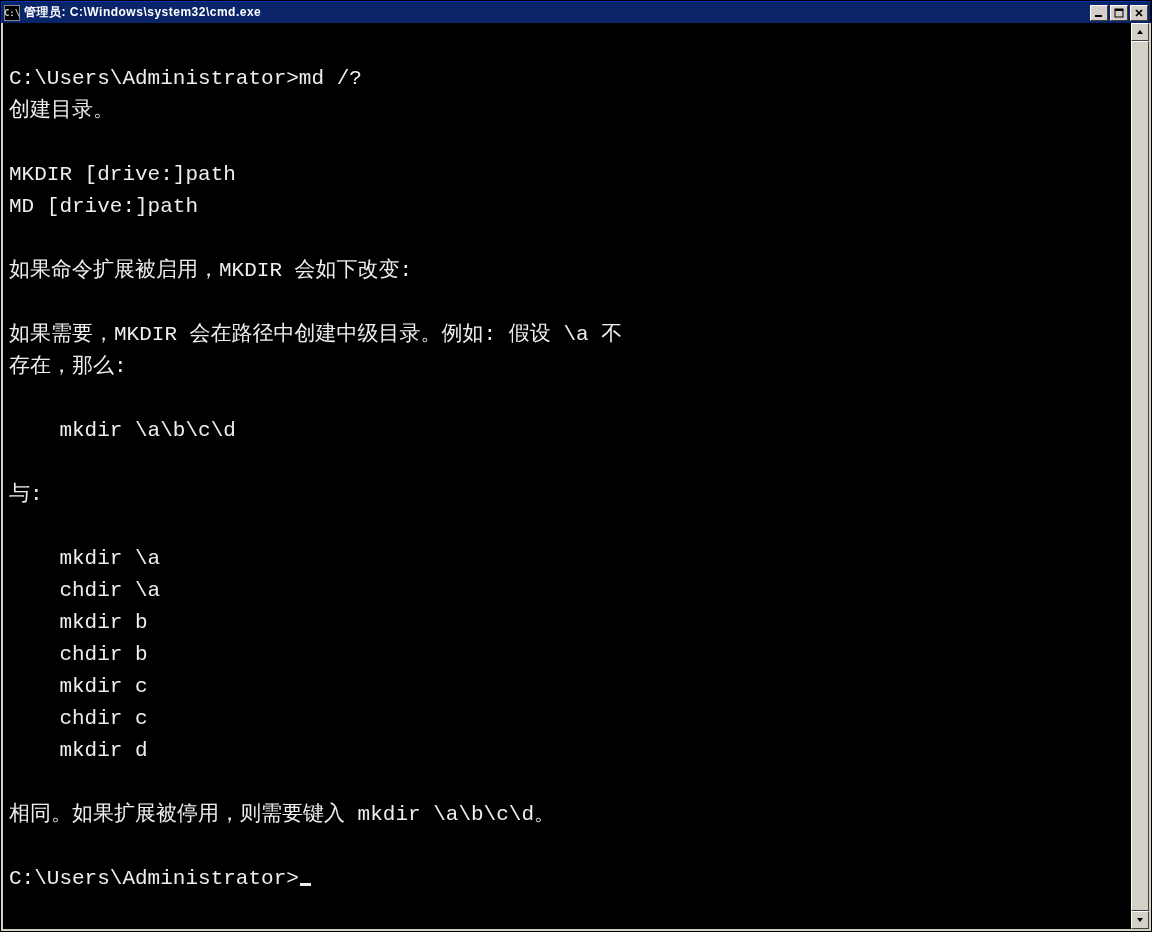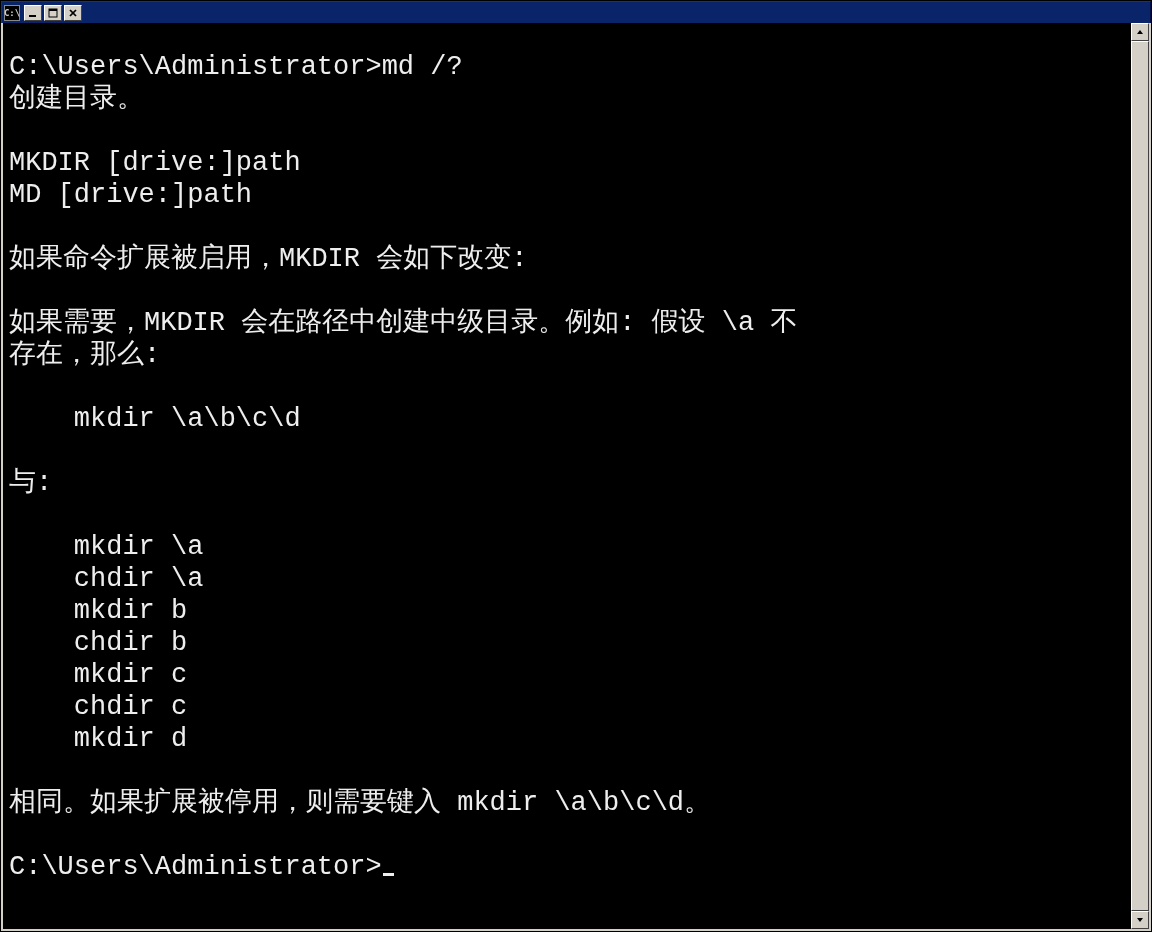--- a/index.html
+++ b/index.html
@@ -82,23 +82,23 @@
       border-left: 2px solid #d4d0c8;
       border-right: 2px solid #d4d0c8;
       border-bottom: 2px solid #d4d0c8;
       min-height: 0;
     }
     .terminal {
       flex: 1;
       background: #000;
       color: #eee;
       font-family: "NSimSun", "SimSun", "Courier New", monospace;
-      font-size: 27px;
+      font-size: 21px;
       line-height: 32px;
-      padding: 28px 6px 6px 6px;
+      padding: 40px 6px 6px 6px;
       white-space: pre;
       overflow: hidden;
       letter-spacing: 0px;
     }
     .prompt-line { white-space: pre; }
     .cursor {
       display: inline-block;
       width: 11px;
       height: 3px;
       background: #eee;
@@ -142,20 +142,21 @@
       border-right: 1px solid #404040;
       border-bottom: 1px solid #404040;
     }
   </style>
 </head>
 <body>
 
 <div class="window">
   <div class="titlebar">
     <span class="icon">C:\</span>
+    <span class="title">管理员: C:\Windows\system32\cmd.exe</span>
     <div class="controls">
       <div class="ctrl">
         <svg width="10" height="10" viewBox="0 0 10 10">
             <rect x="1" y="7" width="7" height="2" fill="#000"></rect>
           </svg>
       </div>
       <div class="ctrl">
         <svg width="10" height="10" viewBox="0 0 10 10">
             <rect x="1" y="1" width="8" height="8" fill="none" stroke="#000" stroke-width="1"></rect>
             <rect x="1" y="1" width="8" height="2" fill="#000"></rect>

